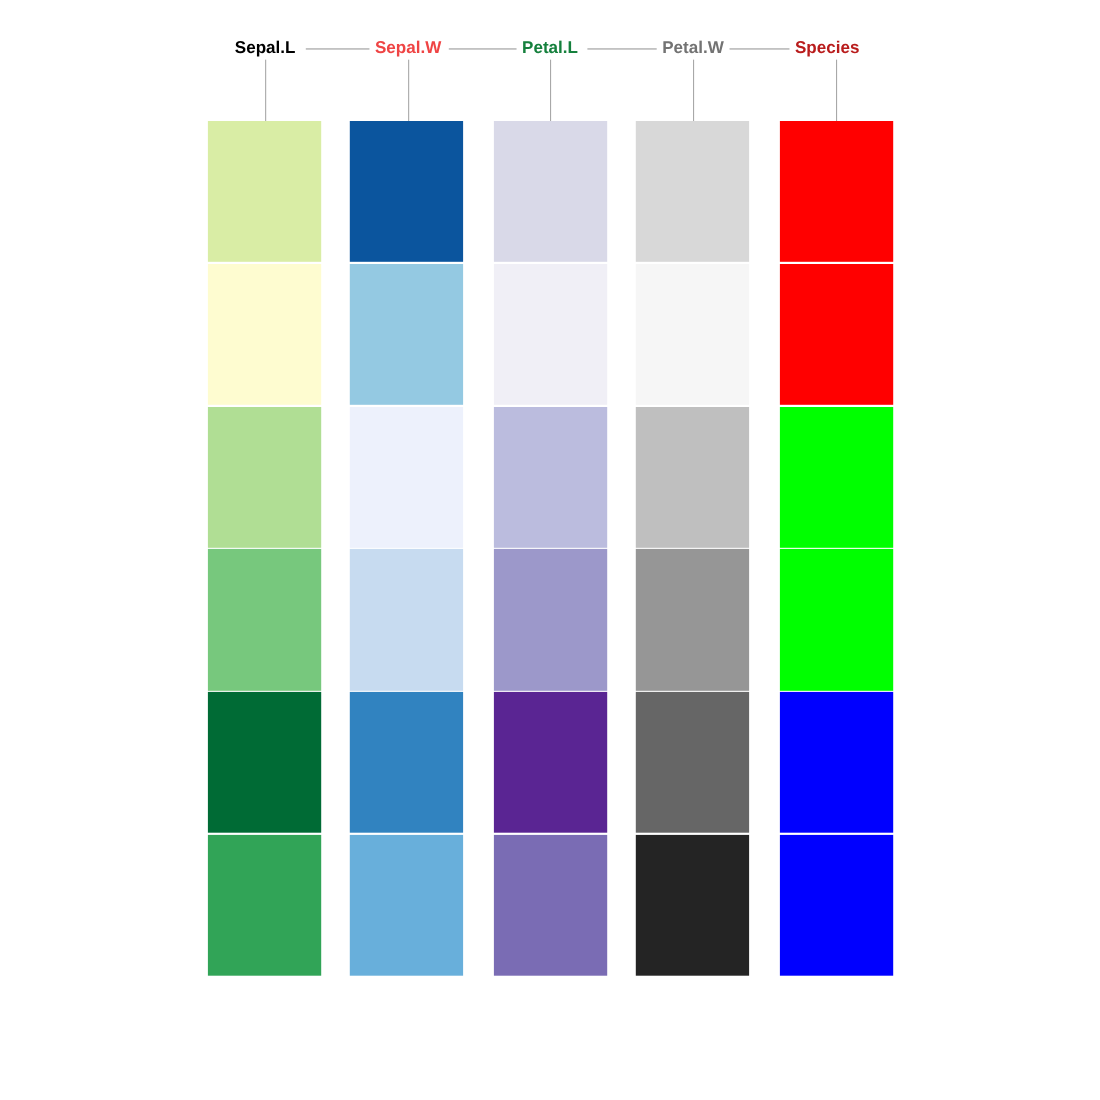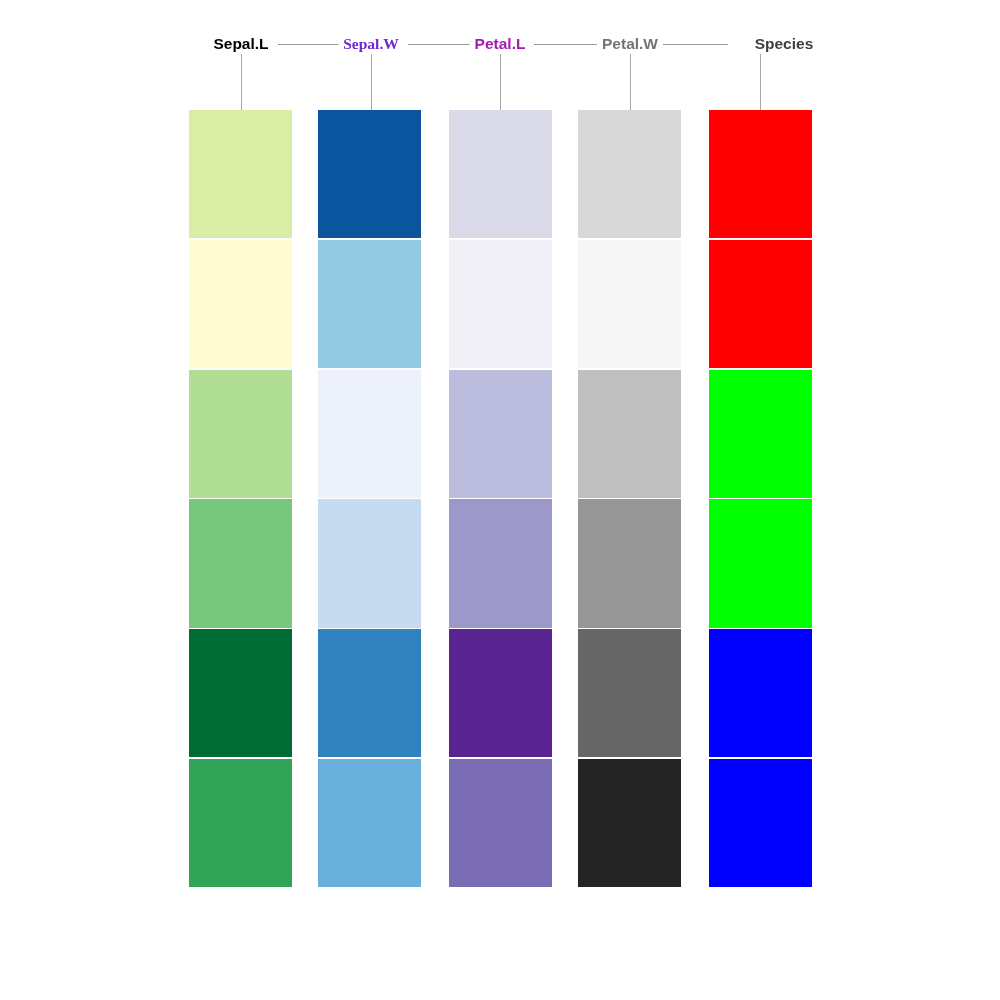--- a/index.html
+++ b/index.html
@@ -95,24 +95,24 @@
 
   <div class="header-layer">
     <div id="connector-container">
         <div class="connector-line" style="left: 278px; width: 63px; top: 44px; background: rgb(154, 154, 154);"></div>
         <div class="connector-line" style="left: 408px; width: 62px; top: 44px; background: rgb(154, 154, 154);"></div>
         <div class="connector-line" style="left: 534px; width: 68px; top: 44px; background: rgb(154, 154, 154);"></div>
         <div class="connector-line" style="left: 663px; width: 65px; top: 44px; background: rgb(154, 154, 154);"></div>
       </div>
     <div id="label-container">
         <div class="col-label" style="left: 241px; color: rgb(0, 0, 0);">Sepal.L</div>
-        <div class="col-label" style="left: 371px; color: #6d28d9; font-family: Liberation Serif, serif;">Sepal.W</div>
-        <div class="col-label" style="left: 500px; color: #a21caf;">Petal.L</div>
+        <div class="col-label" style="left: 371px; color: #ef4444;">Sepal.W</div>
+        <div class="col-label" style="left: 500px; color: #15803d;">Petal.L</div>
         <div class="col-label" style="left: 630px; color: #737373;">Petal.W</div>
-        <div class="col-label" style="left: 784px; color: #404040;">Species</div>
+        <div class="col-label" style="left: 752px; color: #b91c1c;">Species</div>
       </div>
     <div id="leader-container">
         <div class="leader-line" style="left: 241px; top: 54px; height: 56px; background: rgb(168, 168, 168);"></div>
         <div class="leader-line" style="left: 371px; top: 54px; height: 56px; background: rgb(168, 168, 168);"></div>
         <div class="leader-line" style="left: 500px; top: 54px; height: 56px; background: rgb(168, 168, 168);"></div>
         <div class="leader-line" style="left: 630px; top: 54px; height: 56px; background: rgb(168, 168, 168);"></div>
         <div class="leader-line" style="left: 760px; top: 54px; height: 56px; background: rgb(168, 168, 168);"></div>
       </div>
   </div>
 

